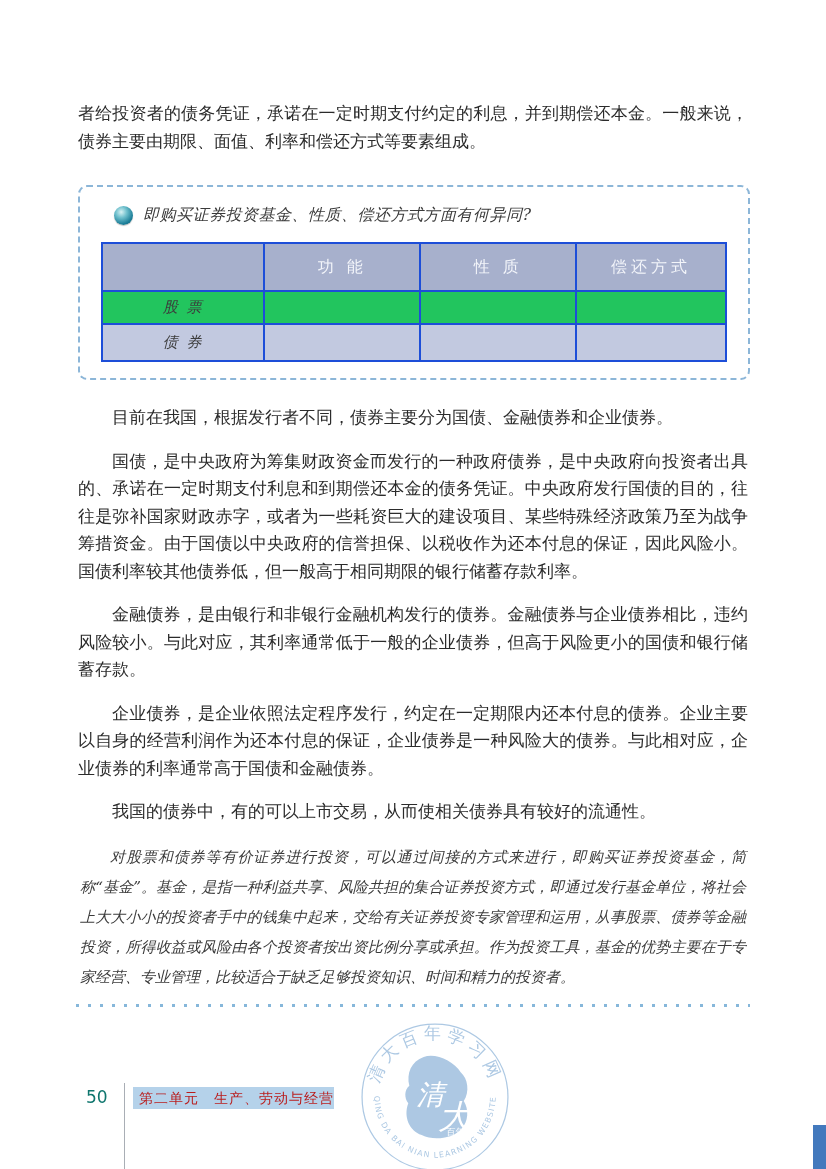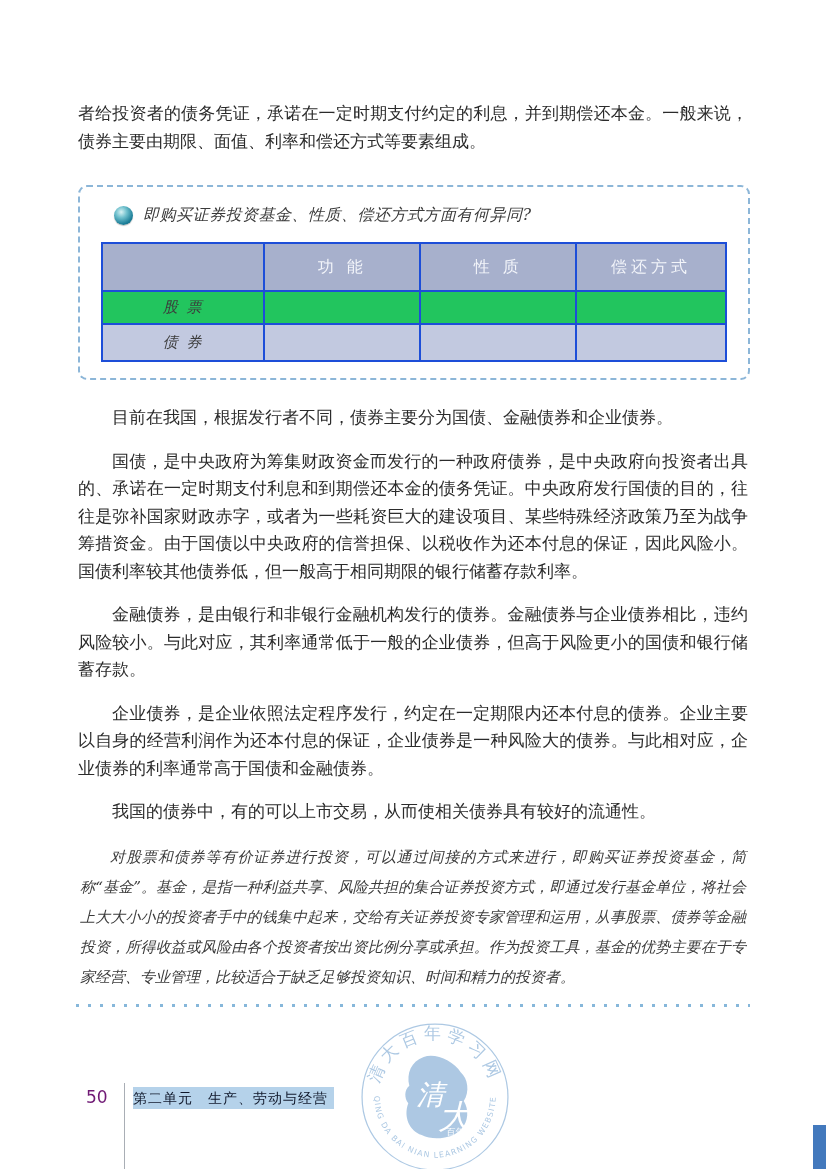--- a/index.html
+++ b/index.html
@@ -61,28 +61,28 @@
   .kai-para{
     margin:15px 18px 0 18px;
     font-size:15px;line-height:30px;text-align:justify;text-indent:2em;
     color:#3a3a3a;font-style:italic;
   }
   .bottom-dots{margin:12px 14px 0 14px;height:3px;
     background-image:repeating-linear-gradient(to right,#86b7da 0 3px,transparent 3px 12px);}
 
   
   .page-num{
-    position:absolute;left:86px;top:1087px;font-size:17px;color:#701a75;
+    position:absolute;left:86px;top:1087px;font-size:17px;color:#0f766e;
     font-family:"DejaVu Sans","Liberation Sans",sans-serif;
   }
   .v-line{position:absolute;left:124px;top:1083px;width:1px;height:86px;background:#a9aeb5;}
   .unit-band{
     position:absolute;left:133px;top:1087px;width:201px;height:22px;
-    background:#b5d2ea;color:#0f172a;font-size:14px;line-height:22px;
-    text-align:left;letter-spacing:1px;
+    background:#b5d2ea;color:#b91c1c;font-size:14px;line-height:22px;
+    text-align:right;letter-spacing:1px;
   }
   .edge-marker{position:absolute;right:0;bottom:0;width:13px;height:44px;background:#4379bd;}
 
   
   .watermark{position:absolute;left:360px;top:1022px;width:150px;height:150px;opacity:.95;}
 </style>
 </head>
 <body>
 
 <div class="content">

